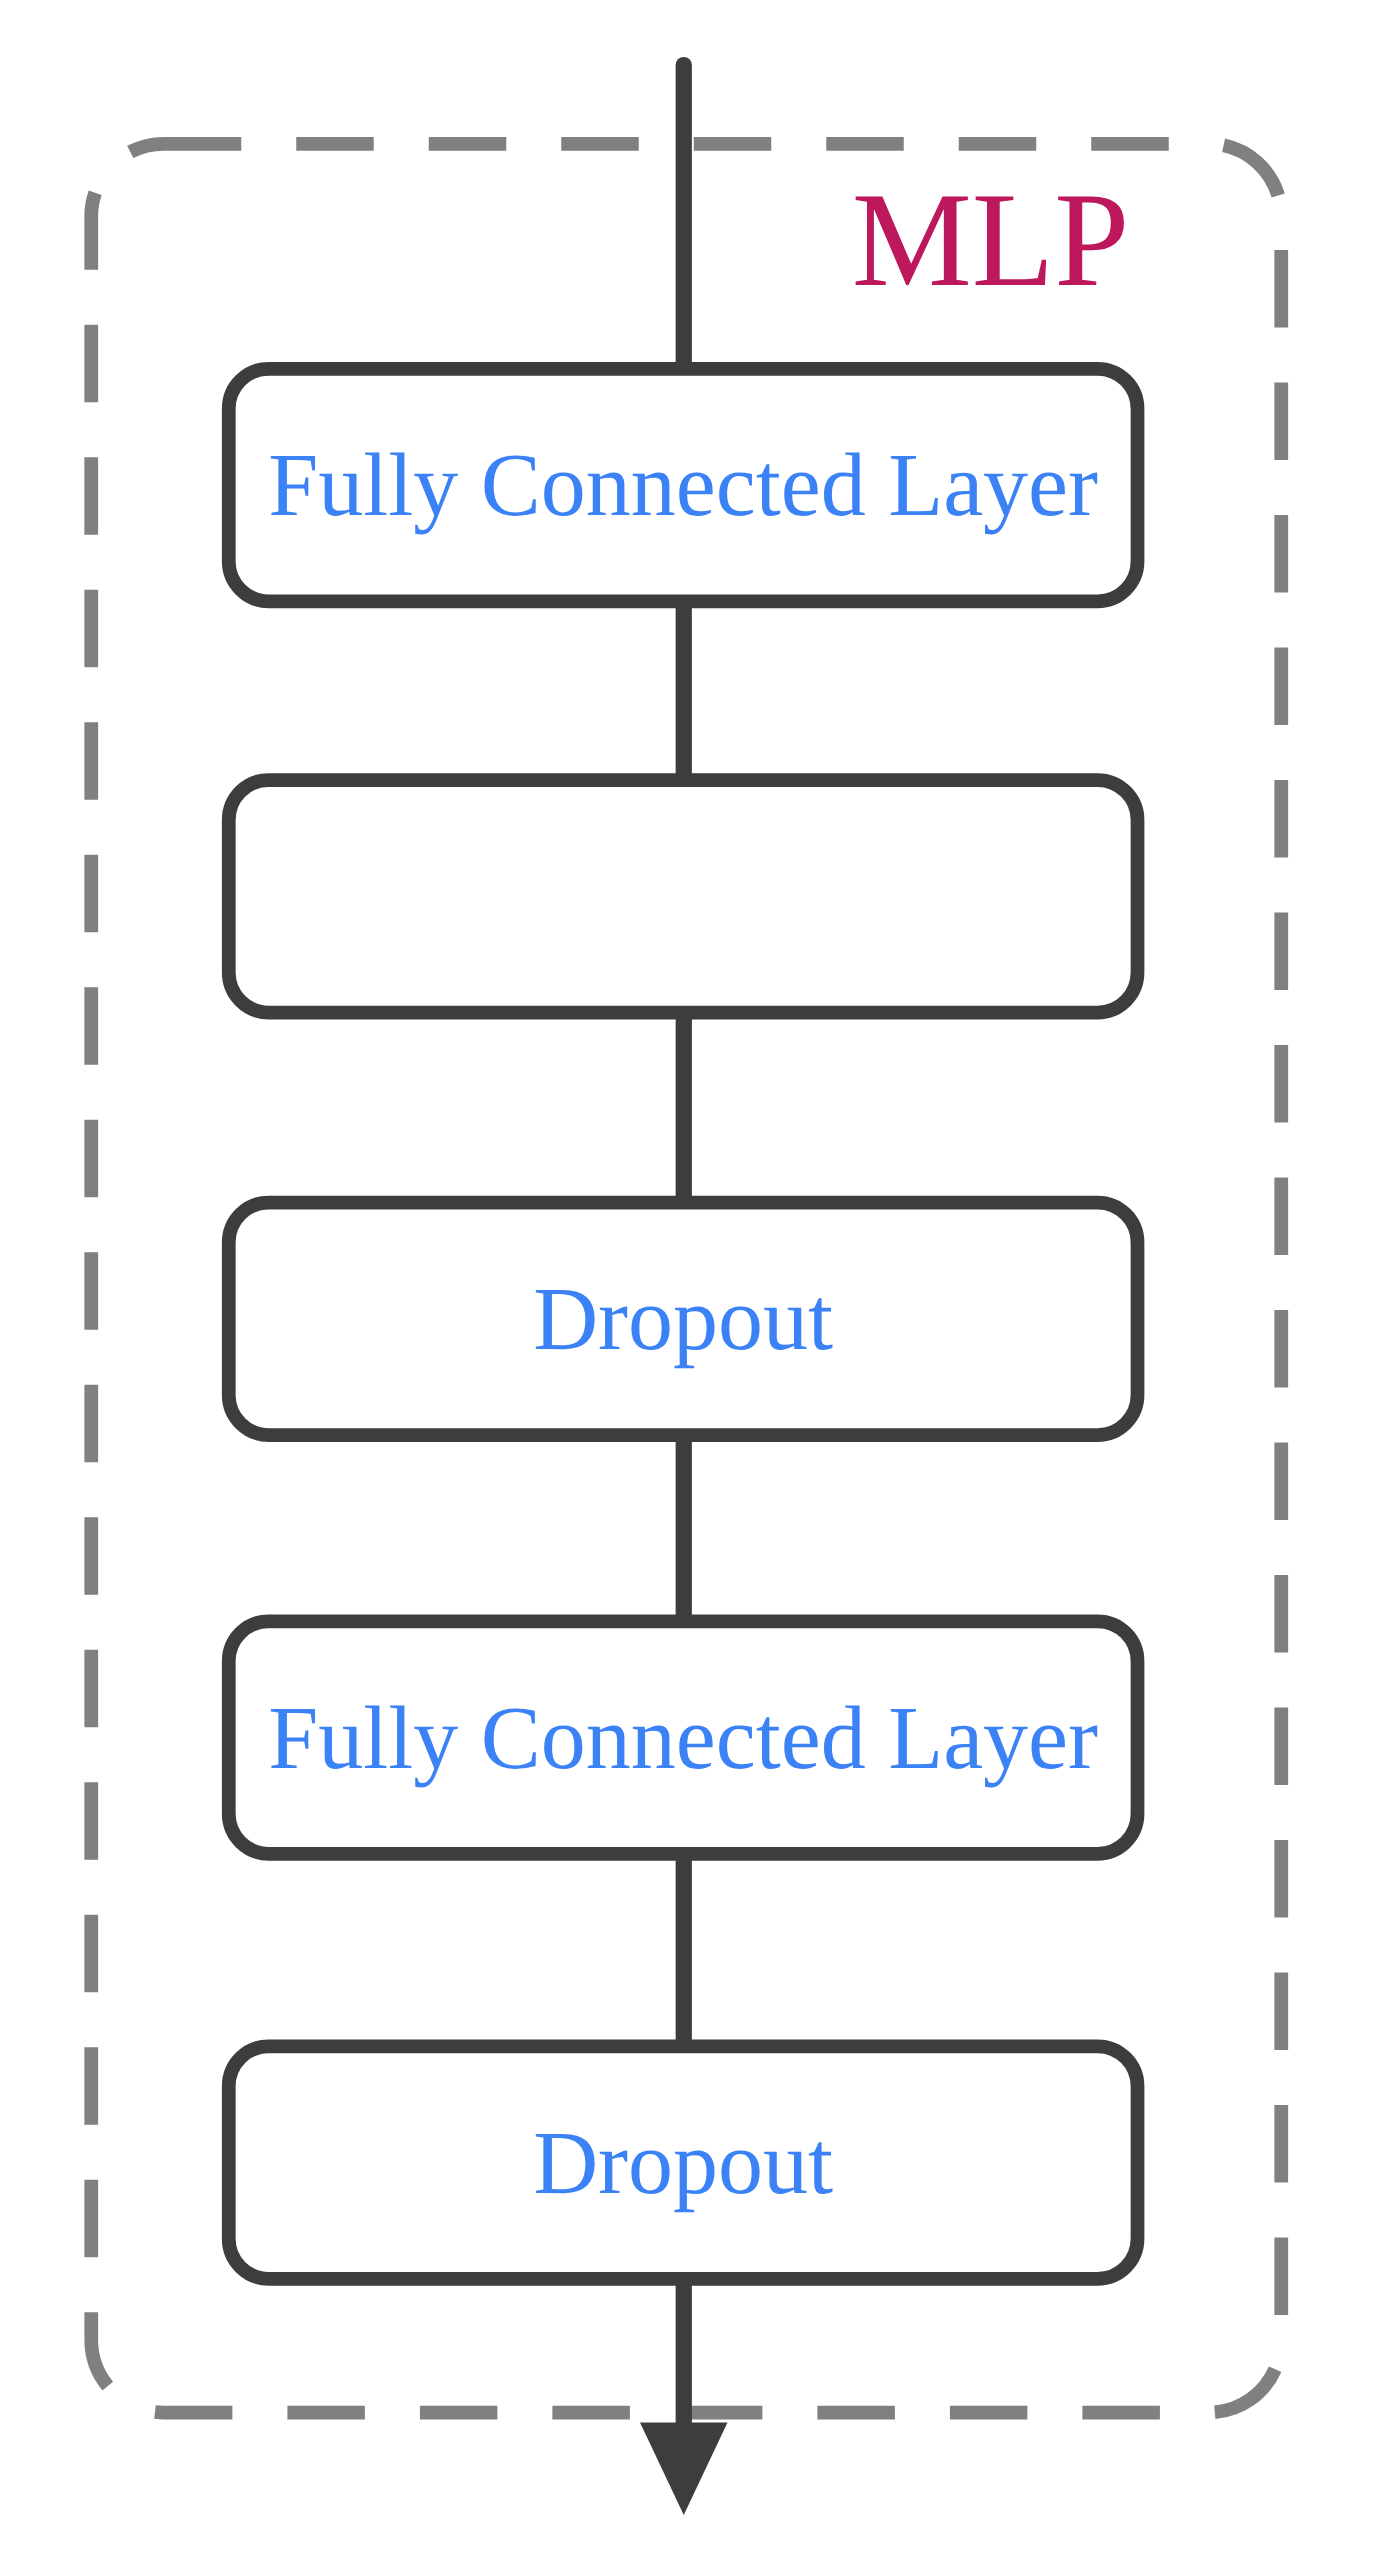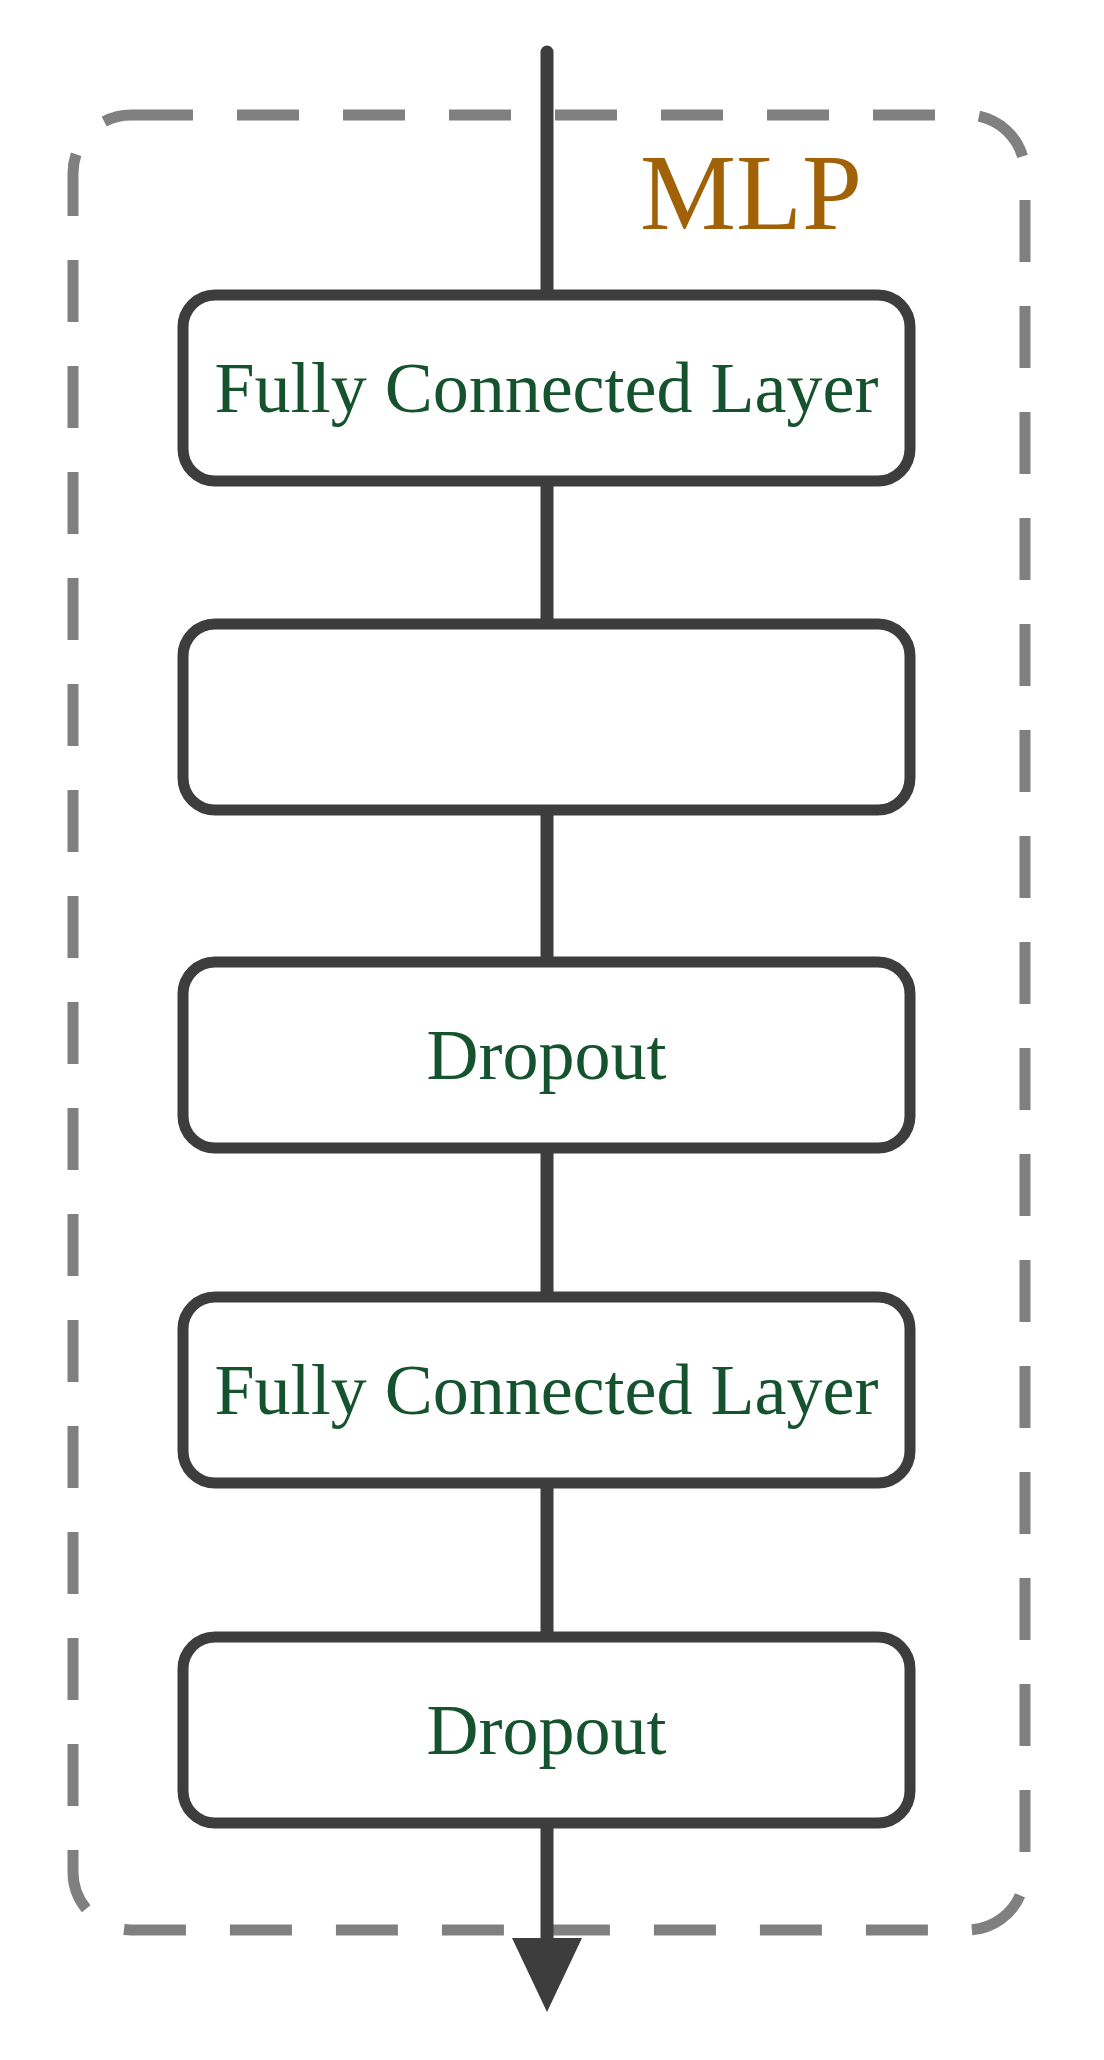--- a/index.html
+++ b/index.html
@@ -26,33 +26,33 @@
     height: 2060px;
   }
   .node-label {
     position: absolute;
     width: 727px;
     left: 183px;
     height: 186px;
     line-height: 186px;
     text-align: center;
     font-size: 72px;
-    color: #14532d;
+    color: #3b82f6;
     white-space: nowrap;
     font-family: "Liberation Serif", "DejaVu Serif", serif;
   }
   #group-title {
     position: absolute;
     left: 640px;
     top: 138px;
     width: 305px;
-    text-align: left;
+    text-align: center;
     font-size: 108px;
     line-height: 110px;
-    color: #a16207;
+    color: #be185d;
     white-space: nowrap;
     font-family: "Liberation Serif", "DejaVu Serif", serif;
   }
 </style>
 </head>
 <body>
 
 <div id="canvas">
 
   <svg id="diagram-svg" viewBox="0 0 1104 2060" xmlns="http://www.w3.org/2000/svg">

